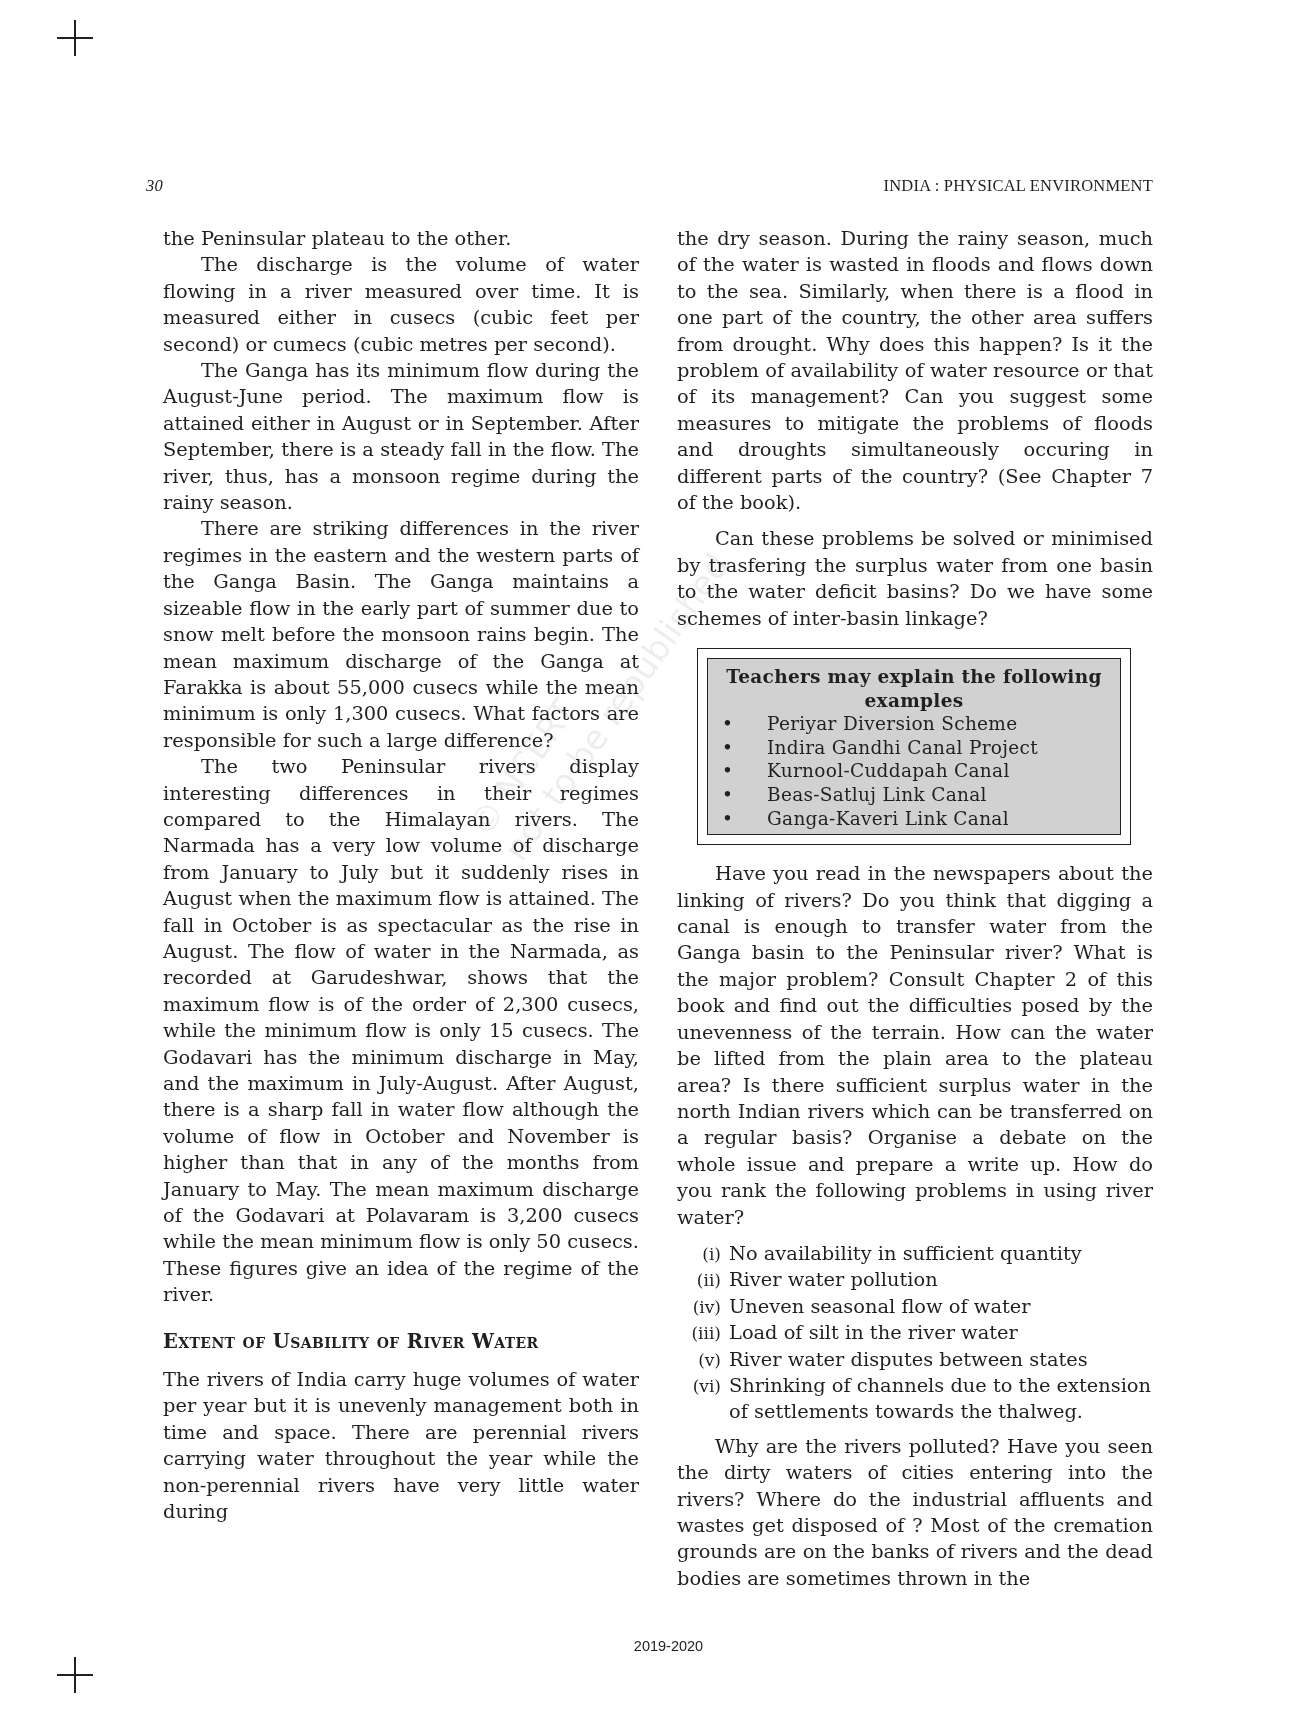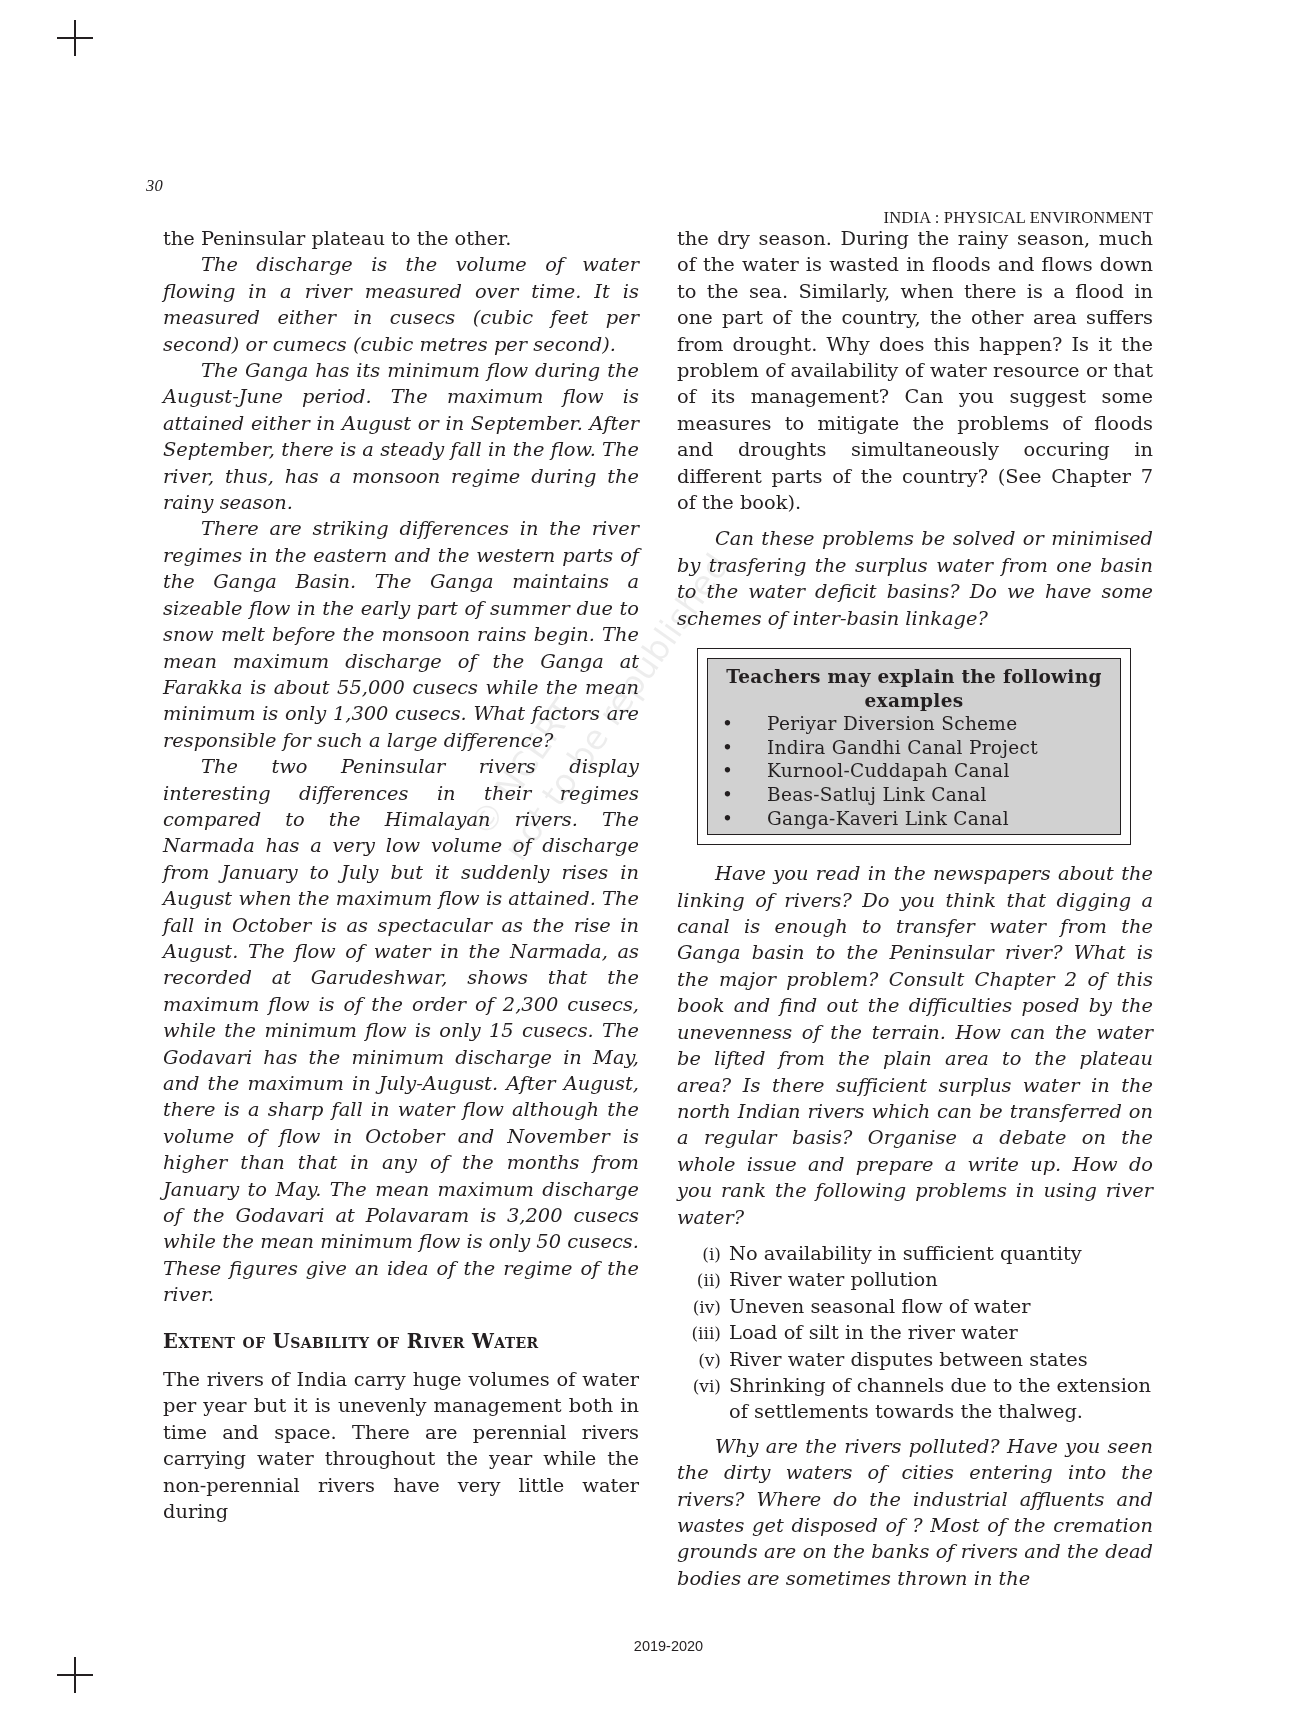--- a/index.html
+++ b/index.html
@@ -5,28 +5,28 @@
   html, body { margin: 0; padding: 0; background: #ffffff; }
   body { width: 1313px; height: 1710px; position: relative; overflow: hidden;
          font-family: "DejaVu Serif", "Liberation Serif", serif; color: #231f20; }
   .crop { position: absolute; width: 36px; height: 36px; }
   .crop::before { content: ""; position: absolute; left: 17px; top: 0; width: 1.5px; height: 36px; background: #231f20; }
   .crop::after { content: ""; position: absolute; left: 0; top: 17px; width: 36px; height: 1.5px; background: #231f20; }
   .crop-tl { left: 57px; top: 20px; }
   .crop-bl { left: 57px; top: 1657px; }
   .running-head { position: absolute; top: 176px; font-family: "Liberation Serif", serif; font-size: 16.5px; letter-spacing: 0.2px; color: #231f20; }
   .page-num { left: 146px; font-style: italic; }
-  .book-title { right: 160px; margin-top: 32px; }
+  .book-title { right: 160px; }
   .footer-year { position: absolute; top: 1638px; left: 12px; width: 1313px; text-align: center;
                  font-family: "Liberation Sans", sans-serif; font-size: 14.5px; color: #231f20; }
   .col { position: absolute; top: 226px; width: 476px; font-size: 19.4px; line-height: 26.4px; text-align: justify; }
   .col-left { left: 163px; }
   .col-right { left: 677px; }
   .col p { margin: 0; }
-  .indent { text-indent: 38px; font-style: italic; }
+  .indent { text-indent: 38px; }
   .gap { margin-top: 10px !important; }
   .section-heading { margin: 20px 0 12px 0 !important; font-weight: bold; font-variant: small-caps;
                      font-size: 19.5px; letter-spacing: 0.4px; text-align: left; }
   .note-box { margin: 16px 22px 16px 20px; border: 1.5px solid #231f20; padding: 9px; }
   .note-inner { background: #d1d1d1; border: 1px solid #231f20; padding: 6px 10px 4px 10px; }
   .note-title { font-weight: bold; text-align: center; font-size: 18.5px; line-height: 23.6px; letter-spacing: 0.3px; }
   .note-list { list-style: none; margin: 0; padding: 0; }
   .note-list li { display: flex; font-size: 18.5px; line-height: 23.6px; letter-spacing: 0.3px; }
   .note-list .bullet { width: 45px; padding-left: 4px; flex: none; }
   .problem-list { list-style: none; margin: 10px 0 8px 0; padding: 0; }

